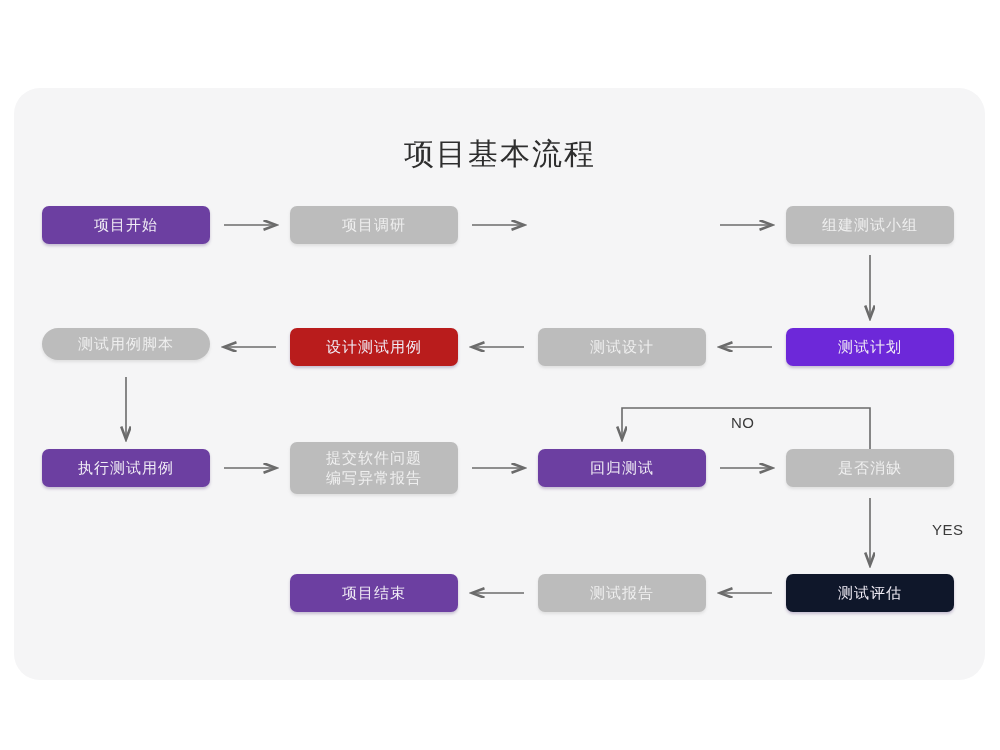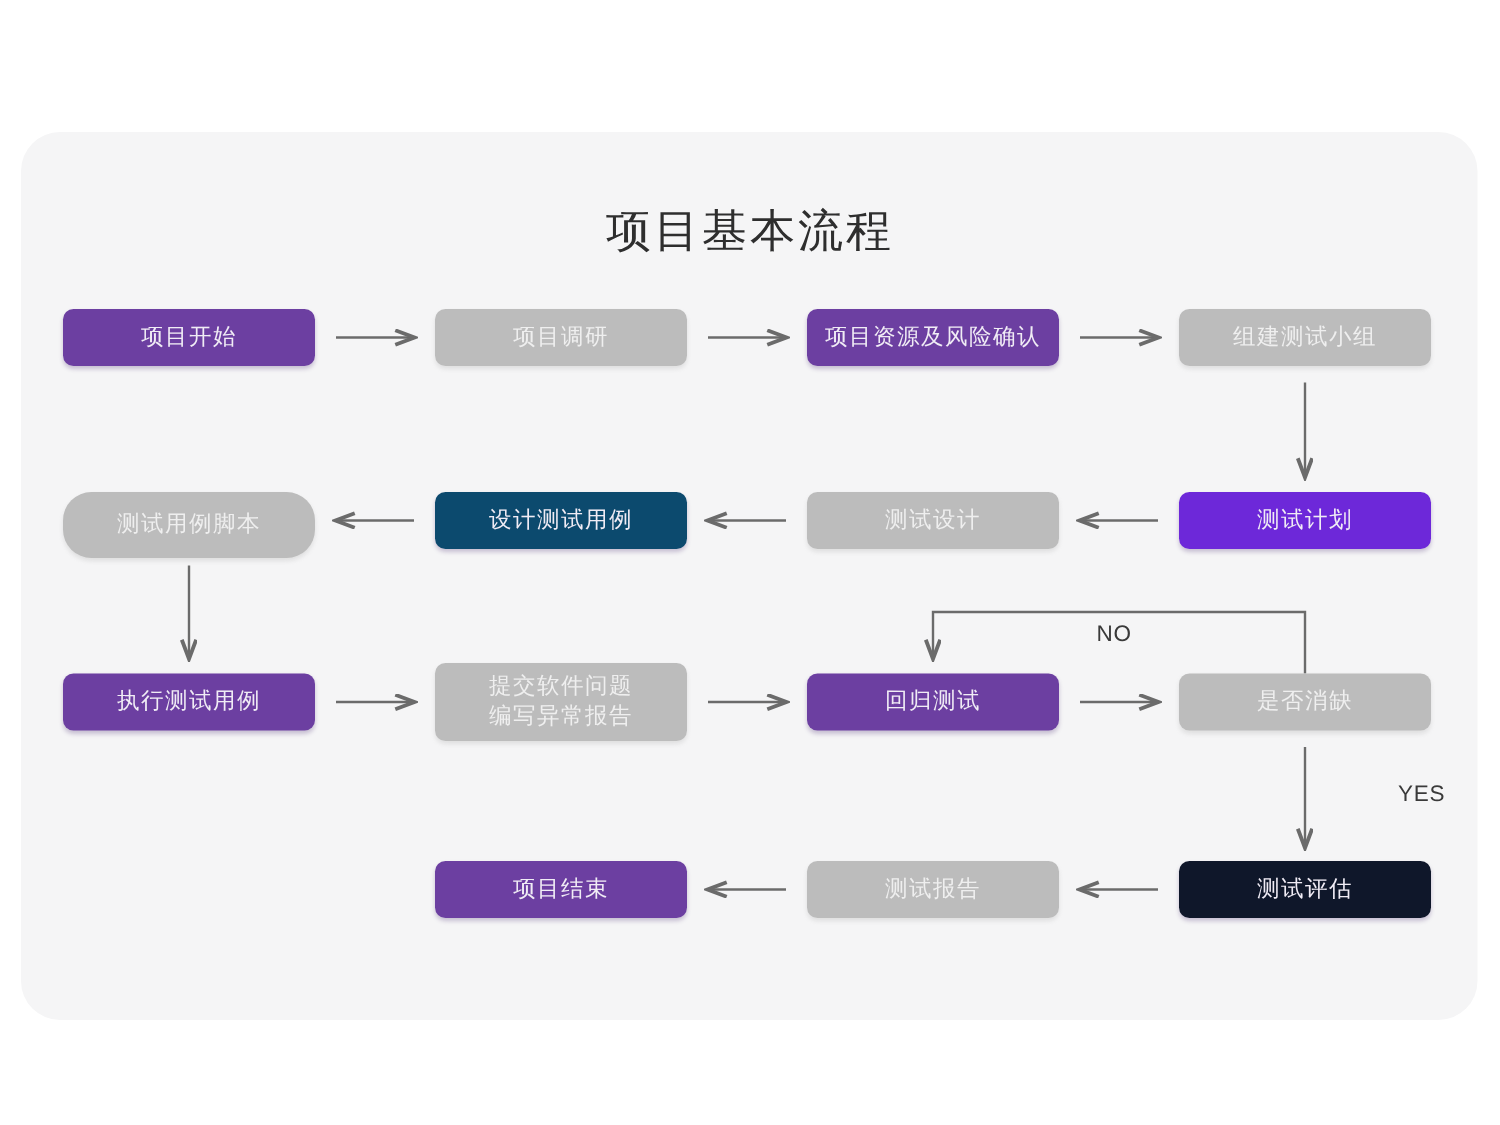--- a/index.html
+++ b/index.html
@@ -117,25 +117,24 @@
     <path d="M870,449 L870,408 L622,408 L622,439" marker-end="url(#ah)"></path>
 
     <line x1="870" y1="498" x2="870" y2="565" marker-end="url(#ah)"></line>
 
     <line x1="772" y1="593" x2="720" y2="593" marker-end="url(#ah)"></line>
     <line x1="524" y1="593" x2="472" y2="593" marker-end="url(#ah)"></line>
   </svg>
 
   <div class="node purple" style="left: 42px; top: 206px; width: 168px; height: 38px; background: rgb(108, 63, 161); color: rgb(240, 236, 245);">项目开始</div>
   <div class="node gray" style="left: 290px; top: 206px; width: 168px; height: 38px; background: rgb(188, 188, 188); color: rgb(239, 239, 239);">项目调研</div>
-  <div class="node purple" style="left: 538px; top: 206px; width: 168px; height: 38px; background: rgb(108, 63, 161); color: rgb(240, 236, 245);">项目资源及风险确认</div>
   <div class="node gray" style="left: 786px; top: 206px; width: 168px; height: 38px; background: rgb(188, 188, 188); color: rgb(239, 239, 239);">组建测试小组</div>
 
-  <div class="node gray" style="left: 42px; top: 328px; width: 168px; height: 44px; background: rgb(188, 188, 188); color: rgb(239, 239, 239); border-radius: 19px;">测试用例脚本</div>
-  <div class="node purple" style="left: 290px; top: 328px; width: 168px; height: 38px; background: #0c4a6e; color: rgb(240, 236, 245);">设计测试用例</div>
+  <div class="node gray" style="left: 42px; top: 328px; width: 168px; height: 32px; background: rgb(188, 188, 188); color: rgb(239, 239, 239); border-radius: 19px;">测试用例脚本</div>
+  <div class="node purple" style="left: 290px; top: 328px; width: 168px; height: 38px; background: #b91c1c; color: rgb(240, 236, 245);">设计测试用例</div>
   <div class="node gray" style="left: 538px; top: 328px; width: 168px; height: 38px; background: rgb(188, 188, 188); color: rgb(239, 239, 239);">测试设计</div>
   <div class="node purple" style="left: 786px; top: 328px; width: 168px; height: 38px; background: #6d28d9; color: rgb(240, 236, 245);">测试计划</div>
 
   <div class="node purple" style="left: 42px; top: 449px; width: 168px; height: 38px; background: rgb(108, 63, 161); color: rgb(240, 236, 245);">执行测试用例</div>
   <div class="node gray" style="left: 290px; top: 442px; width: 168px; height: 52px; background: rgb(188, 188, 188); color: rgb(239, 239, 239);">提交软件问题
 编写异常报告</div>
   <div class="node purple" style="left: 538px; top: 449px; width: 168px; height: 38px; background: rgb(108, 63, 161); color: rgb(240, 236, 245);">回归测试</div>
   <div class="node gray" style="left: 786px; top: 449px; width: 168px; height: 38px; background: rgb(188, 188, 188); color: rgb(239, 239, 239);">是否消缺</div>
 
   <div class="node purple" style="left: 290px; top: 574px; width: 168px; height: 38px; background: rgb(108, 63, 161); color: rgb(240, 236, 245);">项目结束</div>

